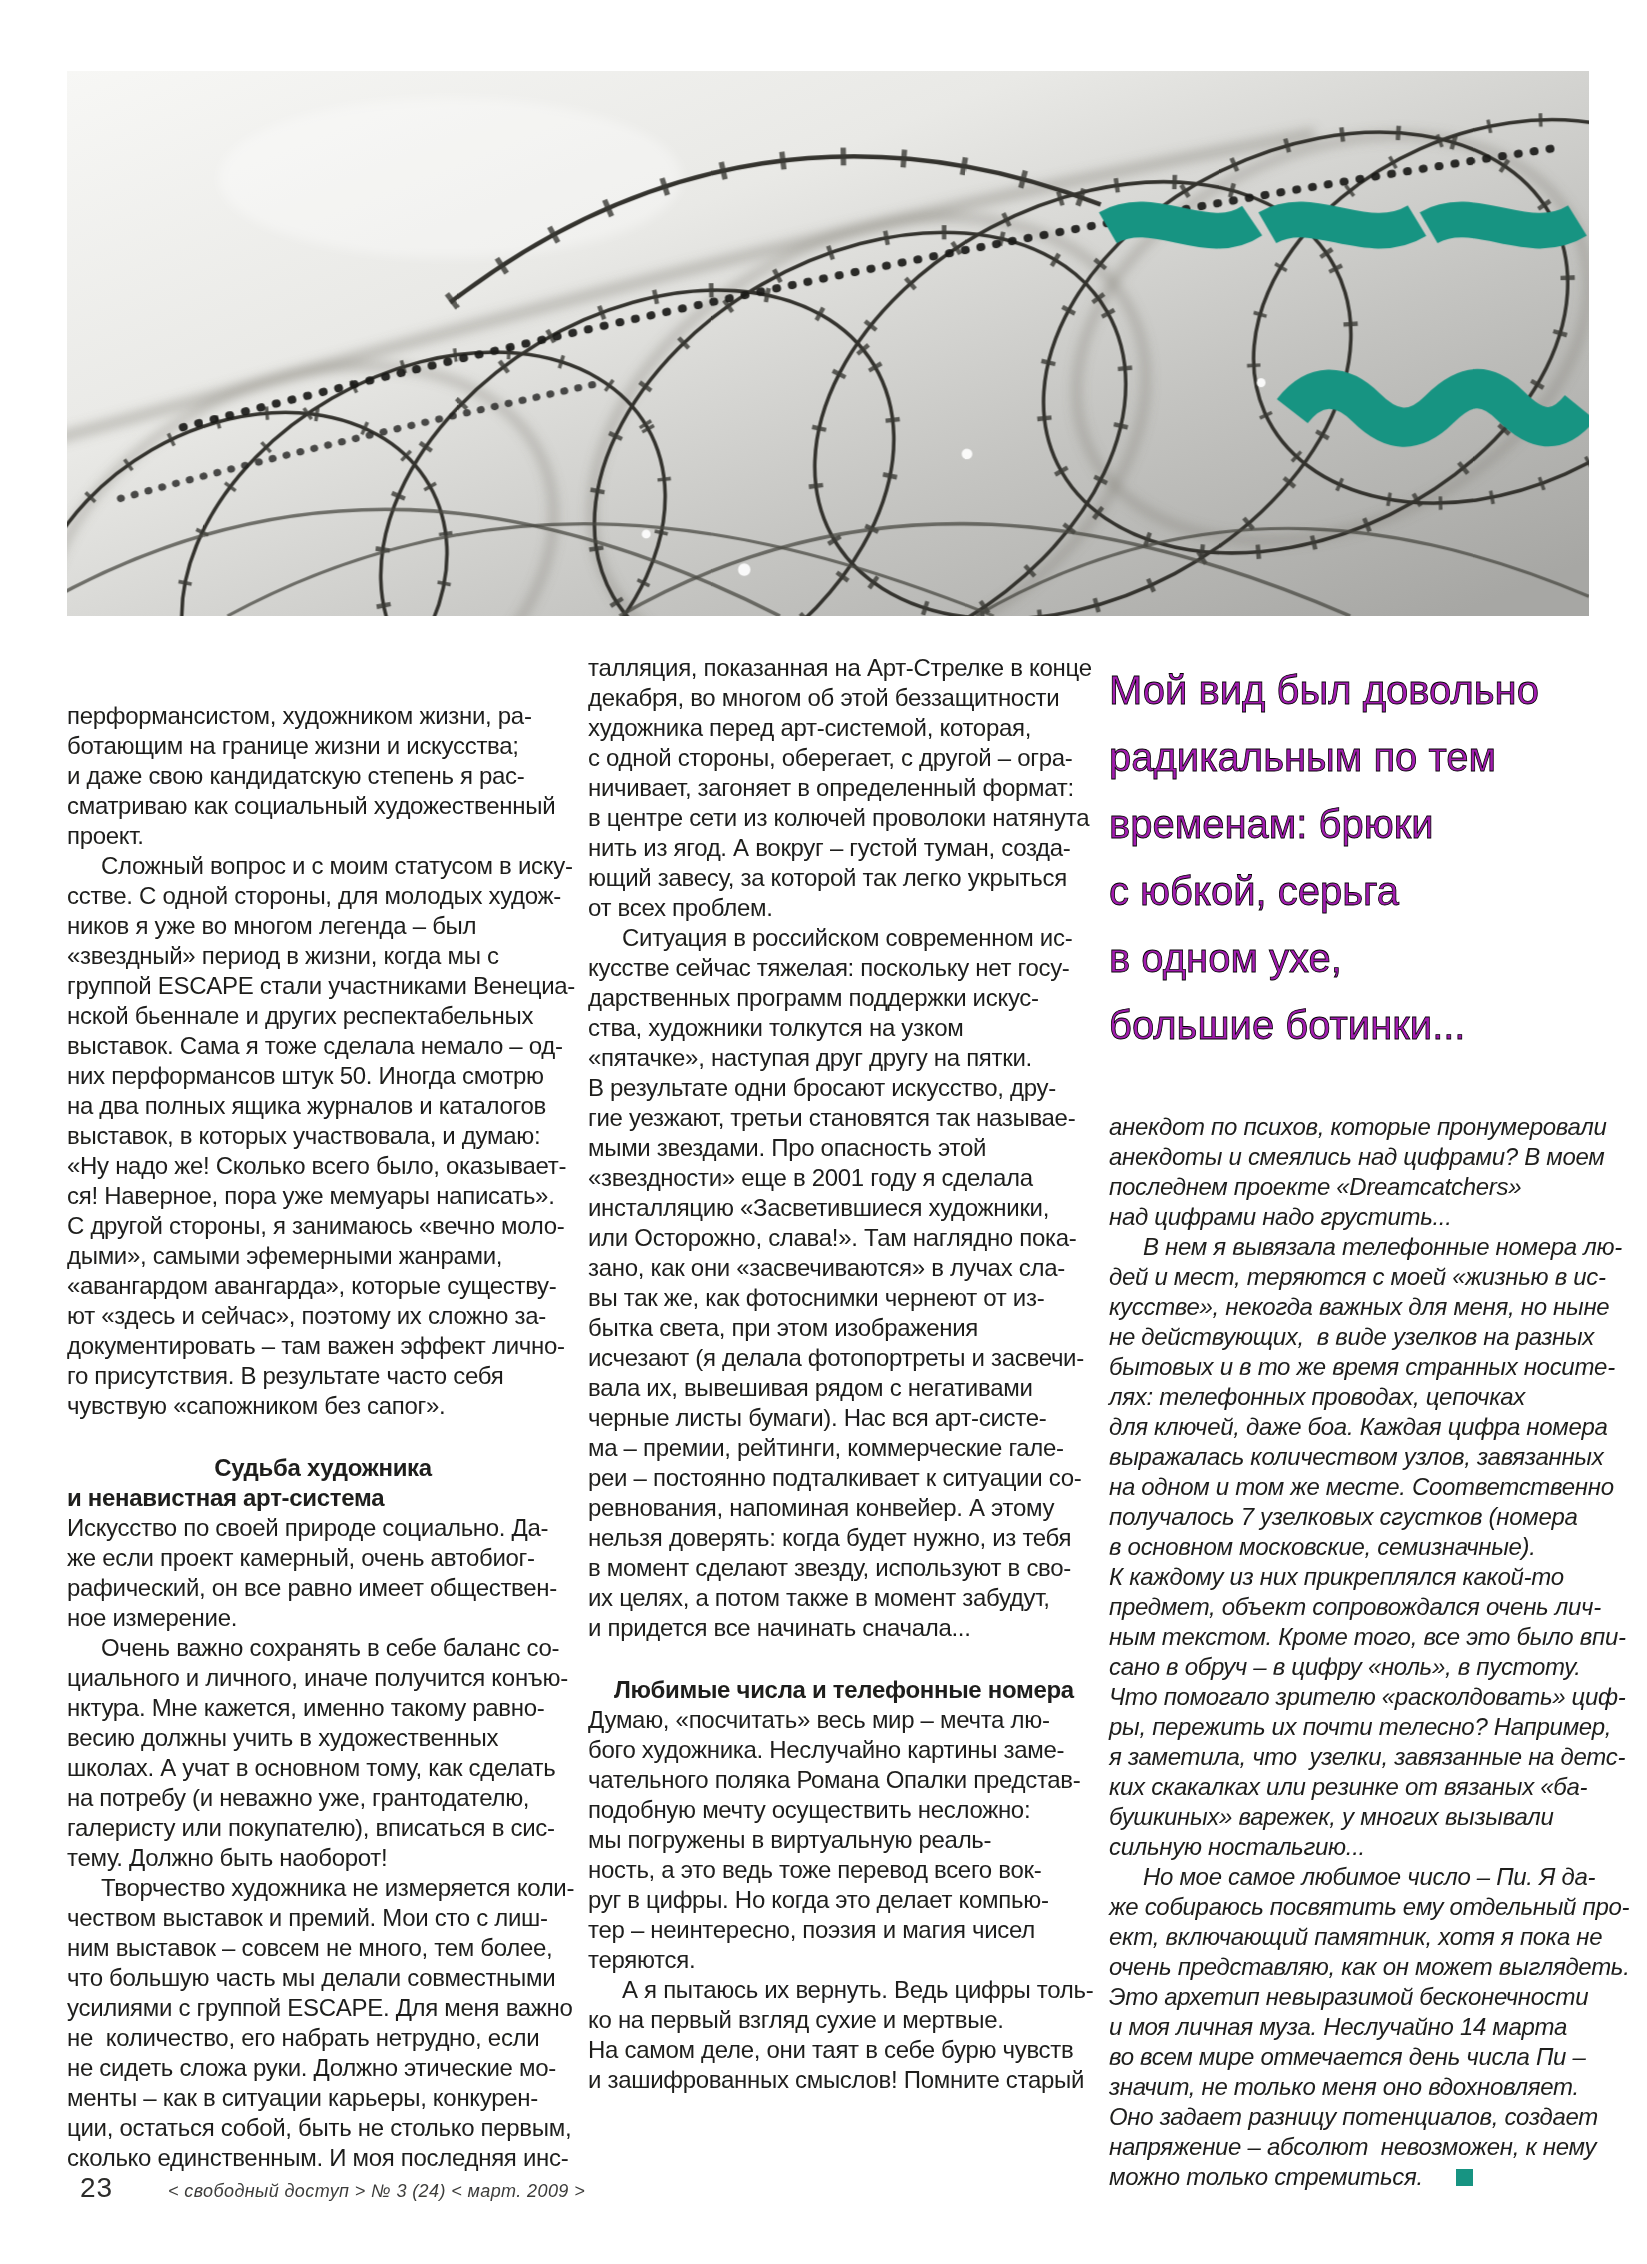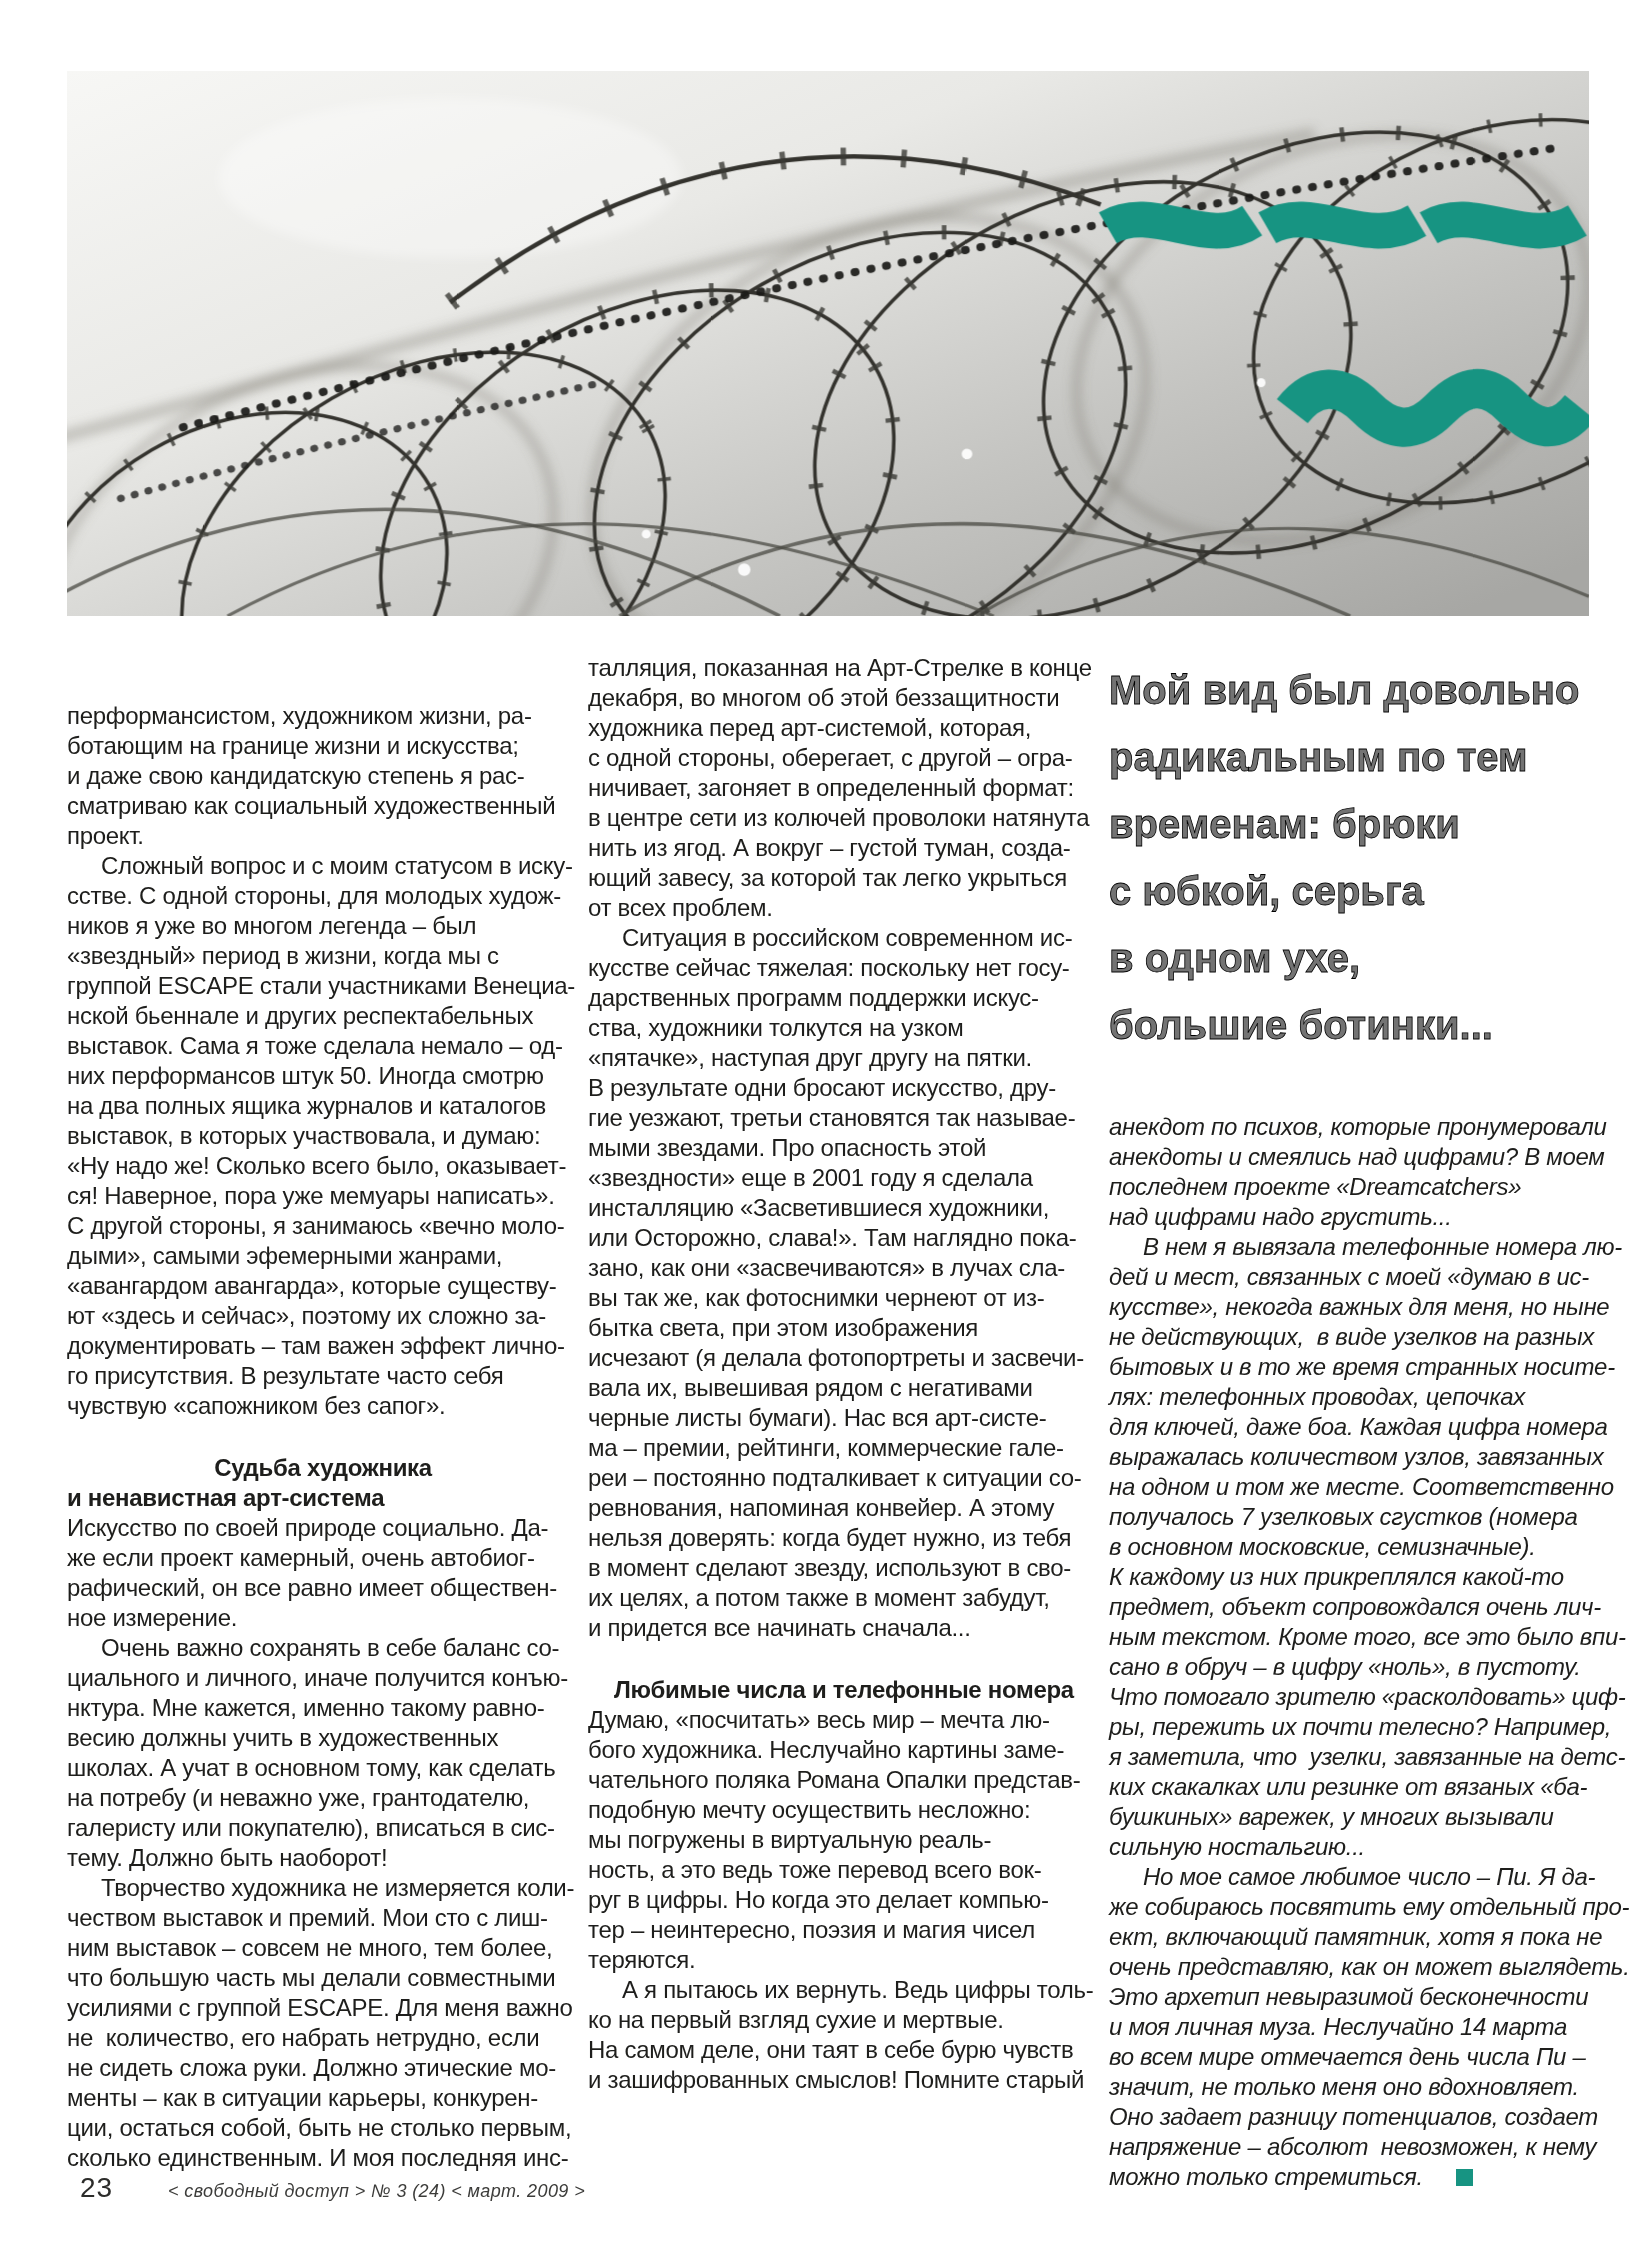--- a/index.html
+++ b/index.html
@@ -21,21 +21,21 @@
   #col1{left:67px;top:653px;margin-top:48px;}
   #col2{left:588px;top:653px;}
   #col3{left:1109px;top:1112px;font-style:italic;}
   .line{white-space:pre;font-size:24px;line-height:30px;letter-spacing:-0.3px;color:#1e1e1c;}
   .line.head{font-weight:700;}
   .line.sp{margin-top:32px;text-align:center;}
   .line.ind{padding-left:34px;}
 
   
   #pullquote{position:absolute;left:1109px;top:657px;}
-  #pullquote .line{font-size:40px;line-height:67px;font-weight:700;color:#737373;
+  #pullquote .line{font-size:40px;line-height:67px;font-weight:400;color:#a21caf;
                    letter-spacing:0;-webkit-text-stroke:0.8px #000;}
 
   .endmark{display:inline-block;width:17px;height:17px;background:var(--accent,#179482);
            margin-left:27px;vertical-align:-0.9px;}
 
   
   #footer{position:absolute;left:80px;top:2172px;display:flex;align-items:baseline;gap:23px;}
   #footer .pn{font-size:28px;color:#2c2c2a;letter-spacing:0.9px;}
   #footer .iss{font-size:18px;font-style:italic;color:#3c3c3a;letter-spacing:0.4px;margin-left:32px;}
 </style>
@@ -221,21 +221,21 @@
       <div class="line">ко на первый взгляд сухие и мертвые.</div>
       <div class="line">На самом деле, они таят в себе бурю чувств</div>
       <div class="line">и зашифрованных смыслов! Помните старый</div>
     </div>
   <div class="col" id="col3">
       <div class="line">анекдот по психов, которые пронумеровали</div>
       <div class="line">анекдоты и смеялись над цифрами? В моем</div>
       <div class="line">последнем проекте «Dreamcatchers»</div>
       <div class="line">над цифрами надо грустить...</div>
       <div class="line ind">В нем я вывязала телефонные номера лю-</div>
-      <div class="line">дей и мест, связанных с моей «думаю в ис-</div>
+      <div class="line">дей и мест, теряются с моей «жизнью в ис-</div>
       <div class="line">кусстве», некогда важных для меня, но ныне</div>
       <div class="line">не действующих,  в виде узелков на разных</div>
       <div class="line">бытовых и в то же время странных носите-</div>
       <div class="line">лях: телефонных проводах, цепочках</div>
       <div class="line">для ключей, даже боа. Каждая цифра номера</div>
       <div class="line">выражалась количеством узлов, завязанных</div>
       <div class="line">на одном и том же месте. Соответственно</div>
       <div class="line">получалось 7 узелковых сгустков (номера</div>
       <div class="line">в основном московские, семизначные).</div>
       <div class="line">К каждому из них прикреплялся какой-то</div>

